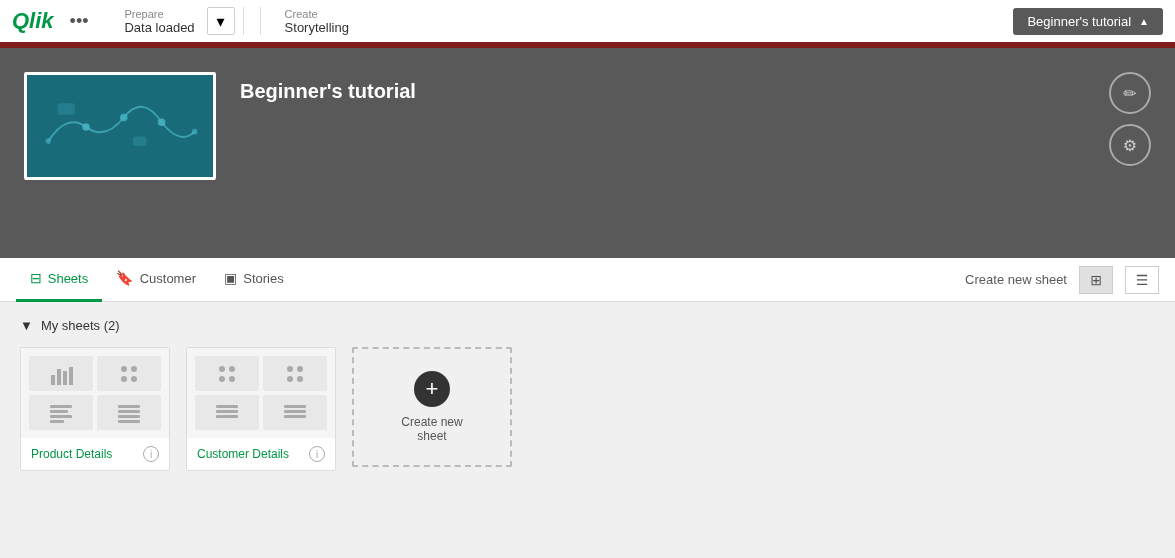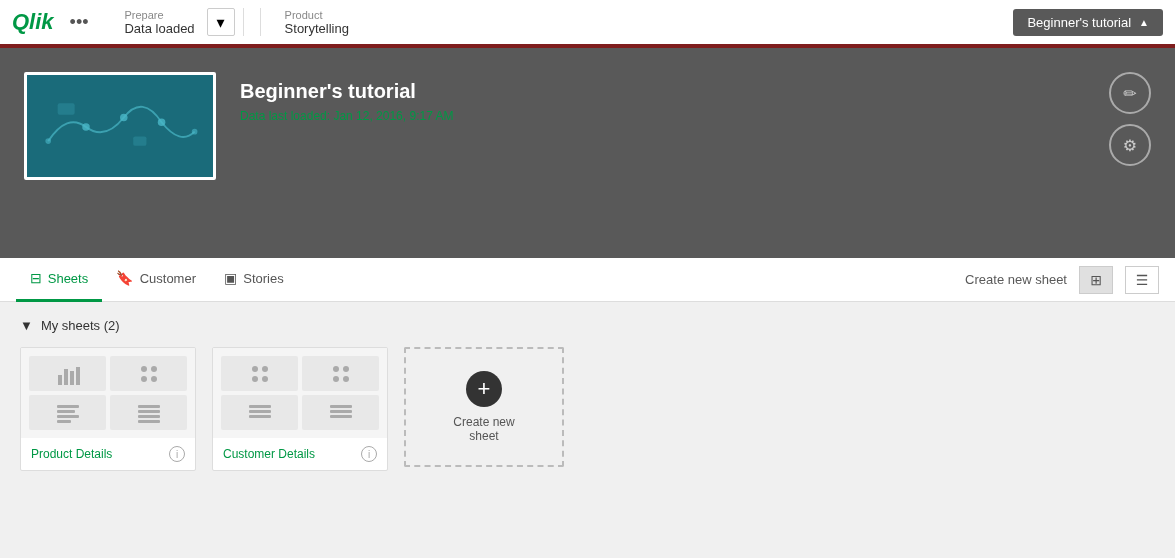--- a/index.html
+++ b/index.html
@@ -4,21 +4,21 @@
   <style>
     * { box-sizing: border-box; margin: 0; padding: 0; }
     body { font-family: 'Segoe UI', Arial, sans-serif; background: #f0f0f0; width: 1175px; height: 558px; overflow: hidden; }
 
     
     .top-nav {
       display: flex;
       align-items: center;
       height: 48px;
       background: #fff;
-      border-bottom: 4px solid #7f1d1d;
+      border-bottom: 6px solid #7f1d1d;
       padding: 0 12px;
       gap: 0;
     }
     .qlik-logo {
       display: flex;
       align-items: center;
       gap: 6px;
       margin-right: 16px;
     }
     .qlik-logo-text {
@@ -236,21 +236,21 @@
       font-weight: 500;
     }
     .sheets-grid {
       display: flex;
       gap: 16px;
       flex-wrap: wrap;
     }
 
     
     .sheet-card {
-      width: 176px;
+      width: 150px;
       background: #fff;
       border: 1px solid #ddd;
       border-radius: 2px;
       cursor: pointer;
       overflow: hidden;
     }
     .sheet-card-preview {
       height: 90px;
       background: #f5f5f5;
       display: grid;
@@ -342,21 +342,21 @@
       <span>▾</span>
     </div>
   </div>
 
   <div class="divider-v"></div>
 
 
   <div class="divider-v"></div>
 
   <div class="nav-group">
-    <span class="nav-category">Product</span>
+    <span class="nav-category">Create</span>
     <span class="nav-label">Storytelling</span>
   </div>
 
   <button class="tutorial-btn">
     <span>Beginner's tutorial</span>
     <span class="chevron">▲</span>
   </button>
 </div>
 
 <div class="hero">
@@ -370,21 +370,20 @@
       <circle cx="140" cy="50" r="4" fill="#4ab8c8" opacity="0.8"></circle>
       <circle cx="20" cy="70" r="3" fill="#4ab8c8" opacity="0.6"></circle>
       <circle cx="175" cy="60" r="3" fill="#4ab8c8" opacity="0.6"></circle>
 
       <rect x="30" y="30" width="18" height="12" rx="2" fill="#2d8fa0" opacity="0.5"></rect>
       <rect x="110" y="65" width="14" height="10" rx="2" fill="#2d8fa0" opacity="0.5"></rect>
     </svg>
   </div>
   <div class="hero-info">
     <div class="hero-title">Beginner's tutorial</div>
-    <div class="hero-subtitle">Data last loaded: Jan 12, 2016, 9:17 AM</div>
   </div>
   <div class="hero-actions">
     <button class="hero-icon-btn">
       <span>✏</span>
     </button>
     <button class="hero-icon-btn">
       <span>⚙</span>
     </button>
   </div>
 </div>

